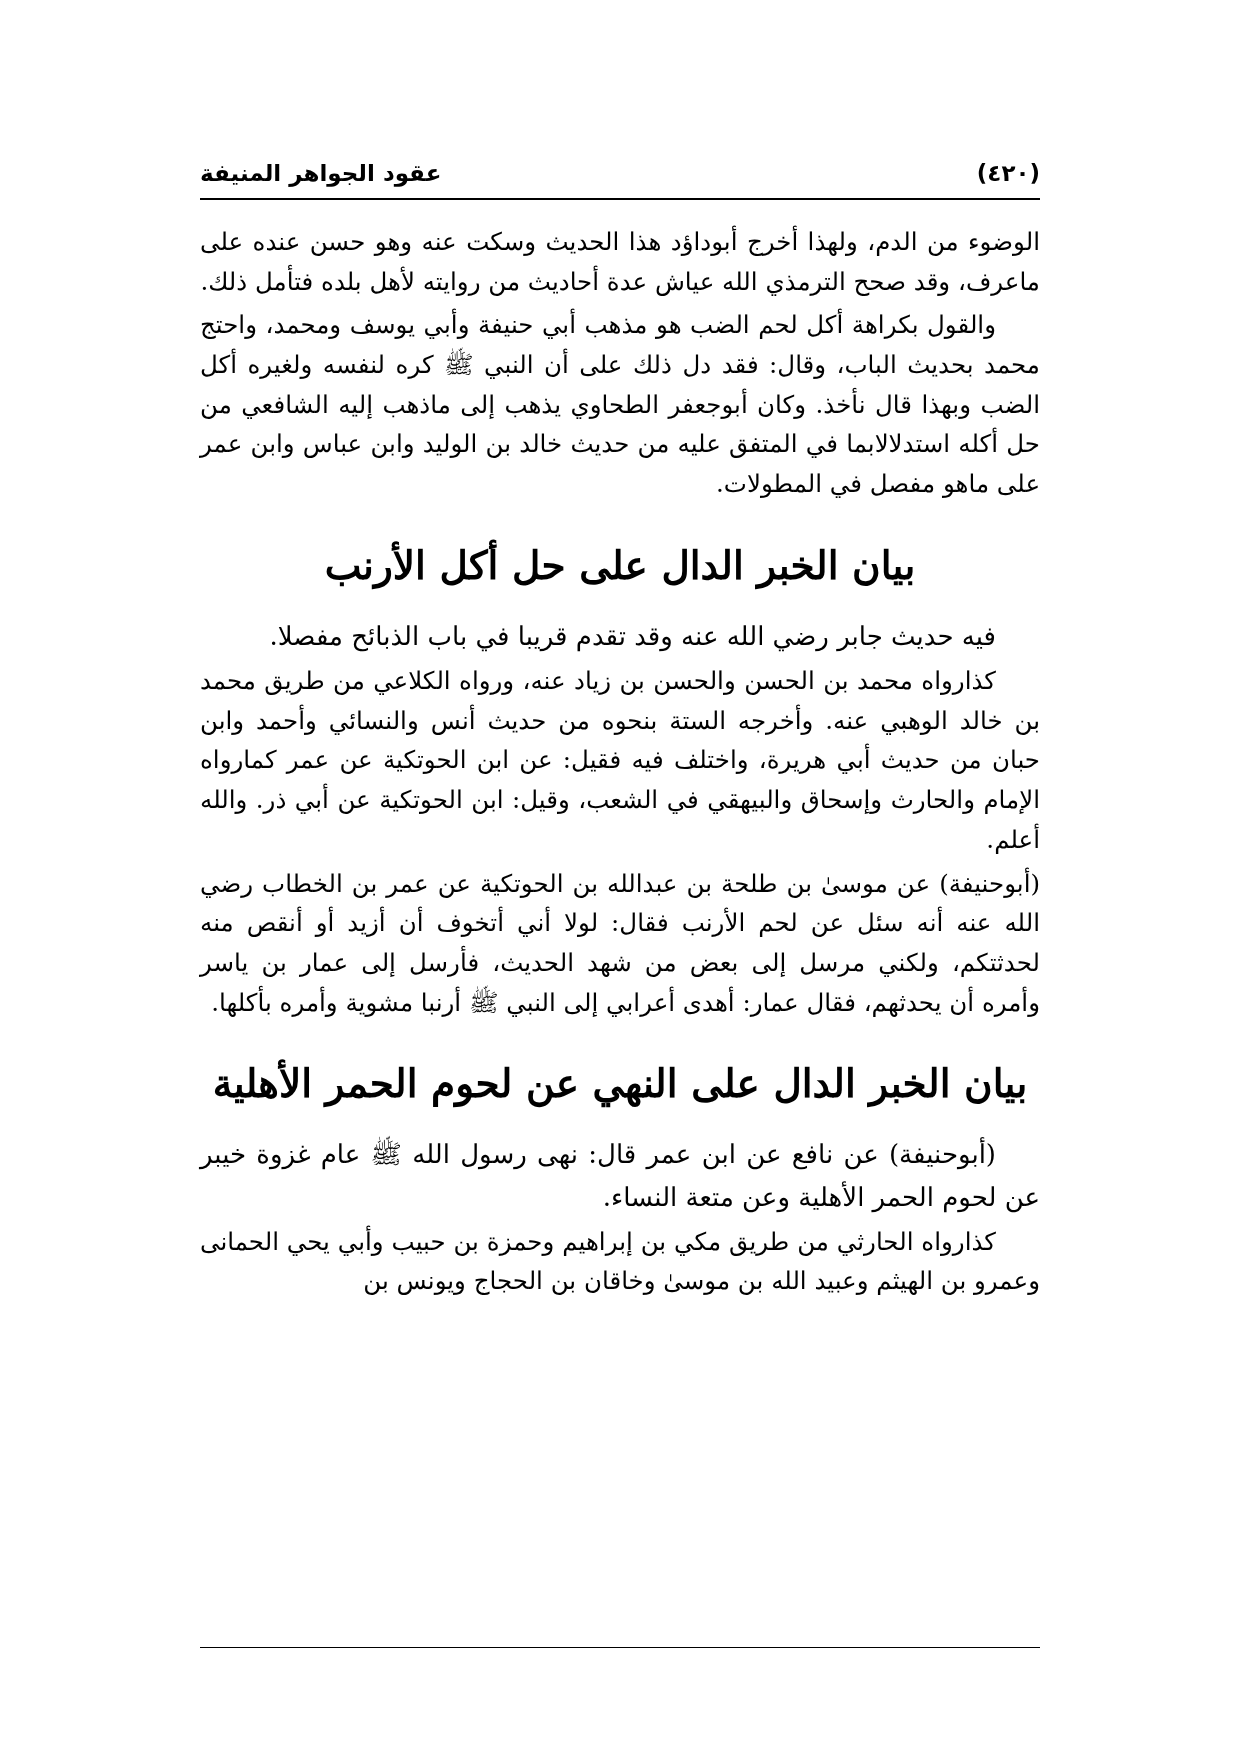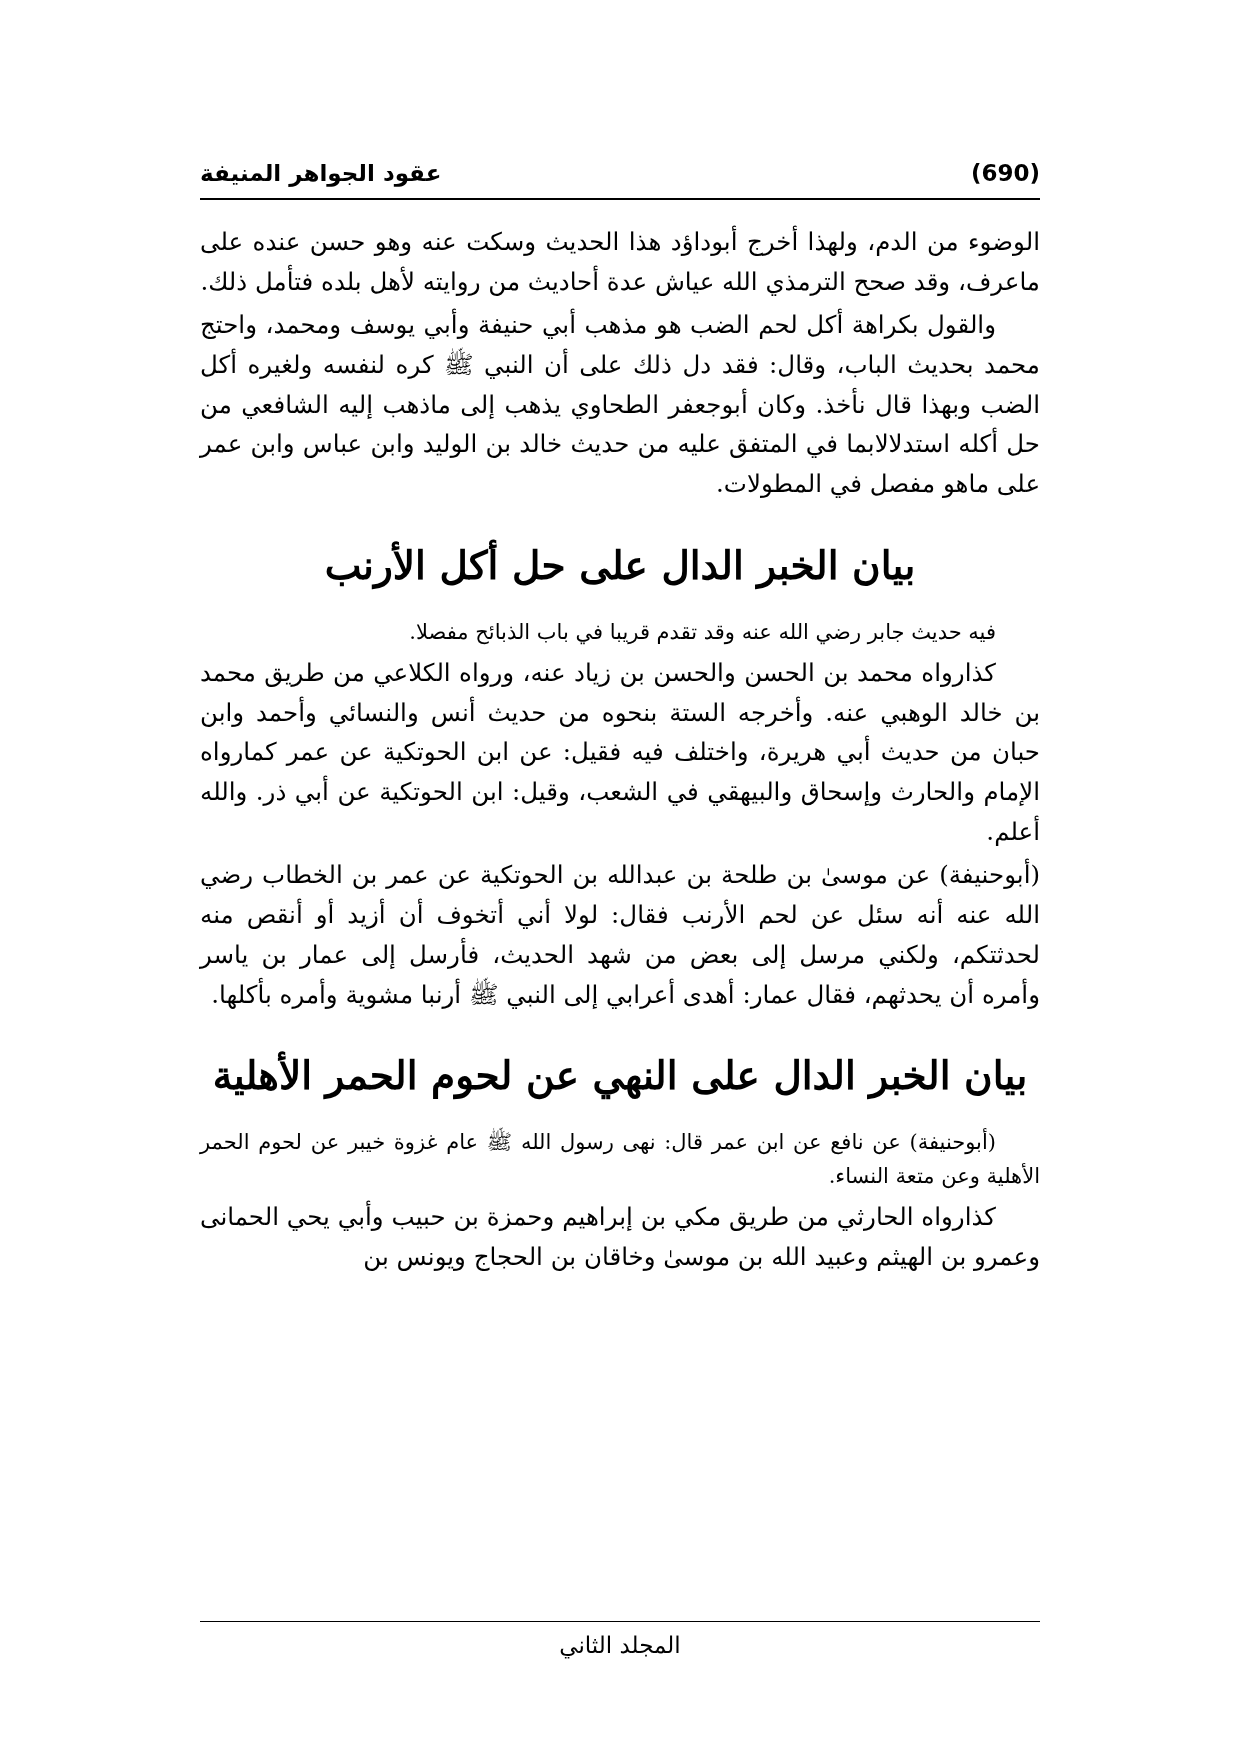--- a/index.html
+++ b/index.html
@@ -53,21 +53,21 @@
     font-family: "DejaVu Serif", serif;
   }
   p.para {
     margin: 0 0 4px 0;
     text-indent: 44px;
   }
   p.para.noindent {
     text-indent: 0;
   }
   p.small {
-    font-size: 21px;
+    font-size: 26px;
     text-indent: 44px;
     margin: 6px 0 4px 0;
   }
   h2.section {
     text-align: center;
     font-size: 39px;
     font-weight: bold;
     font-family: "DejaVu Serif", serif;
     margin: 30px 0 18px 0;
     letter-spacing: 0px;
@@ -90,21 +90,21 @@
     font-weight: normal;
   }
 </style>
 </head>
 <body>
 
 <div class="page">
 
   <div class="header">
     <div class="header-title">عقود الجواهر المنيفة</div>
-    <div class="header-page">(690)</div>
+    <div class="header-page">(٤٢٠)</div>
   </div>
   <div class="rule-top"></div>
 
   <div class="body-text">
 
     <p class="para noindent">الوضوء من الدم، ولهذا أخرج أبوداؤد هذا الحديث وسكت عنه وهو حسن عنده على ماعرف، وقد صحح الترمذي الله عياش عدة أحاديث من روايته لأهل بلده فتأمل ذلك.</p>
     <p class="para">والقول بكراهة أكل لحم الضب هو مذهب أبي حنيفة وأبي يوسف ومحمد، واحتج محمد بحديث الباب، وقال: فقد دل ذلك على أن النبي ﷺ كره لنفسه ولغيره أكل الضب وبهذا قال نأخذ. وكان أبوجعفر الطحاوي يذهب إلى ماذهب إليه الشافعي من حل أكله استدلالابما في المتفق عليه من حديث خالد بن الوليد وابن عباس وابن عمر على ماهو مفصل في المطولات.</p>
 
     <h2 class="section">بيان الخبر الدال على حل أكل الأرنب</h2>
 
@@ -114,16 +114,15 @@
 
     <h2 class="section">بيان الخبر الدال على النهي عن لحوم الحمر الأهلية</h2>
 
     <p class="small">(أبوحنيفة) عن نافع عن ابن عمر قال: نهى رسول الله ﷺ عام غزوة خيبر عن لحوم الحمر الأهلية وعن متعة النساء.</p>
     <p class="para">كذارواه الحارثي من طريق مكي بن إبراهيم وحمزة بن حبيب وأبي يحي الحمانى وعمرو بن الهيثم وعبيد الله بن موسىٰ وخاقان بن الحجاج ويونس بن</p>
 
   </div>
 
   <div class="footer">
     <div class="rule-bottom"></div>
-    <div class="footer-text">المجلد الثاني</div>
   </div>
 
 </div>
 
 </body></html>

